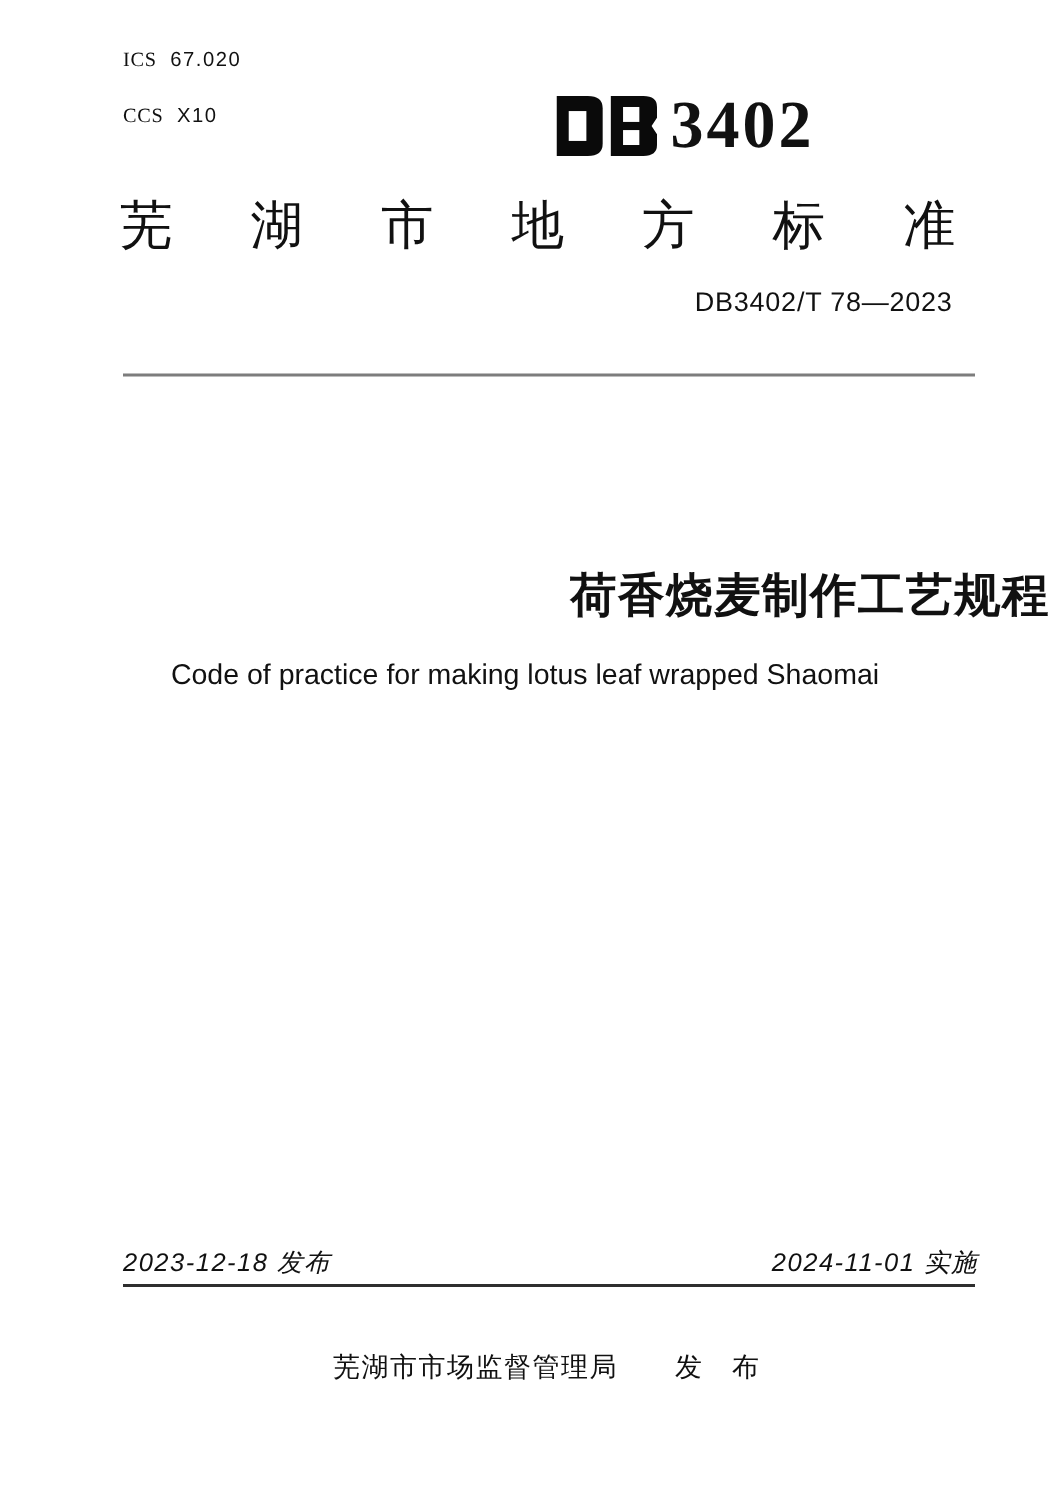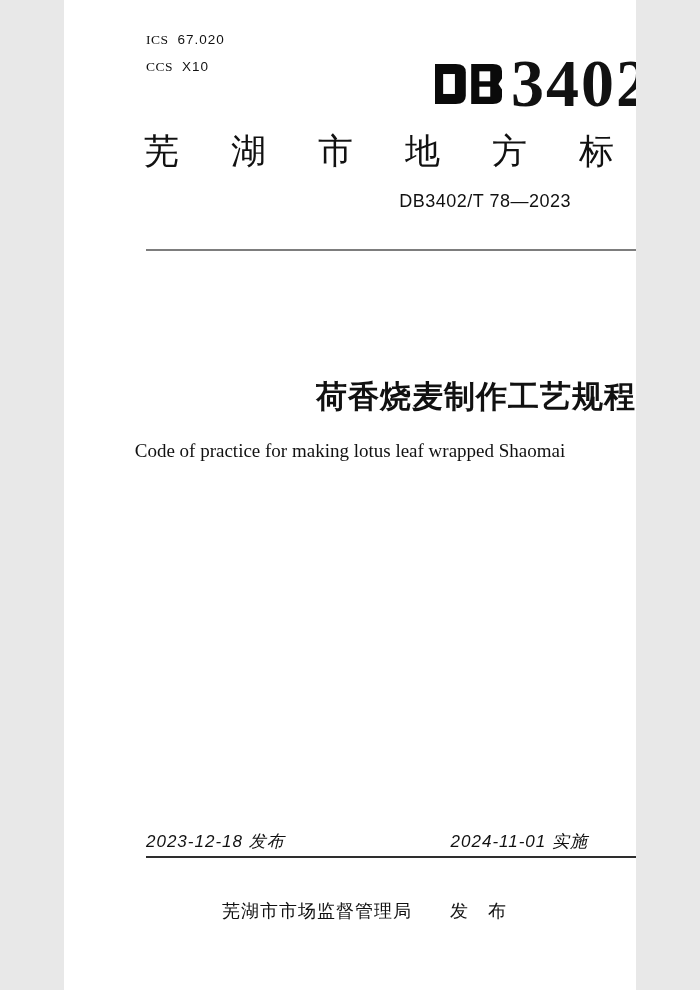--- a/index.html
+++ b/index.html
@@ -1,38 +1,38 @@
 <!DOCTYPE html>
 <html><head>
 <meta charset="utf-8">
 <style>
   html,body{margin:0;padding:0;background:#e8e8e8;}
   .page{
     position:relative;
-    width:572px;height:990px;
+    width:700px;height:990px;
     margin:0 auto;
     background:#ffffff;
     font-family:"Liberation Sans", sans-serif;
     color:#111;
     overflow:hidden;
   }
   
   .code-line{position:absolute;left:82px;font-size:13.5px;line-height:1;white-space:nowrap;}
   .code-line .code-label{font-family:"Liberation Serif", serif;letter-spacing:.5px;}
   .code-line .code-value{margin-left:9px;letter-spacing:1px;}
   .ics{top:33px;}
-  .ccs{top:60px;}
+  .ccs{top:70px;}
 
   
   .logo{position:absolute;left:371px;top:61px;display:flex;align-items:center;gap:9px;}
   .logo svg{display:block;}
   .logo-number{
     font-family:"Liberation Serif", serif;
     font-weight:bold;
-    font-size:66px;line-height:46px;
+    font-size:44px;line-height:46px;
     letter-spacing:2px;
     transform:scaleY(1.02);
     white-space:nowrap;
   }
 
   
   .std-name{
     position:absolute;left:80px;top:133px;width:557px;
     display:flex;justify-content:space-between;
     font-size:35px;line-height:1;font-weight:normal;
@@ -51,21 +51,21 @@
     position:absolute;left:0;right:0;top:381px;
     text-align:right;
     font-size:31px;line-height:1;
     font-weight:600;
     letter-spacing:1px;
     white-space:nowrap;
   }
   .doc-subtitle{
     position:absolute;left:0;right:0;top:441px;
     text-align:center;
-    font-family:Liberation Serif, serif;
+    font-family:Liberation Sans, sans-serif;
     font-size:19px;line-height:1;
     white-space:nowrap;
   }
 
   .date{position:absolute;top:833px;font-size:17px;line-height:1;letter-spacing:1px;white-space:nowrap;font-style:italic;}
   .date-issue{left:82px;}
   .date-impl{right:48px;}
 
   .publisher{
     position:absolute;left:0;right:0;top:902px;

